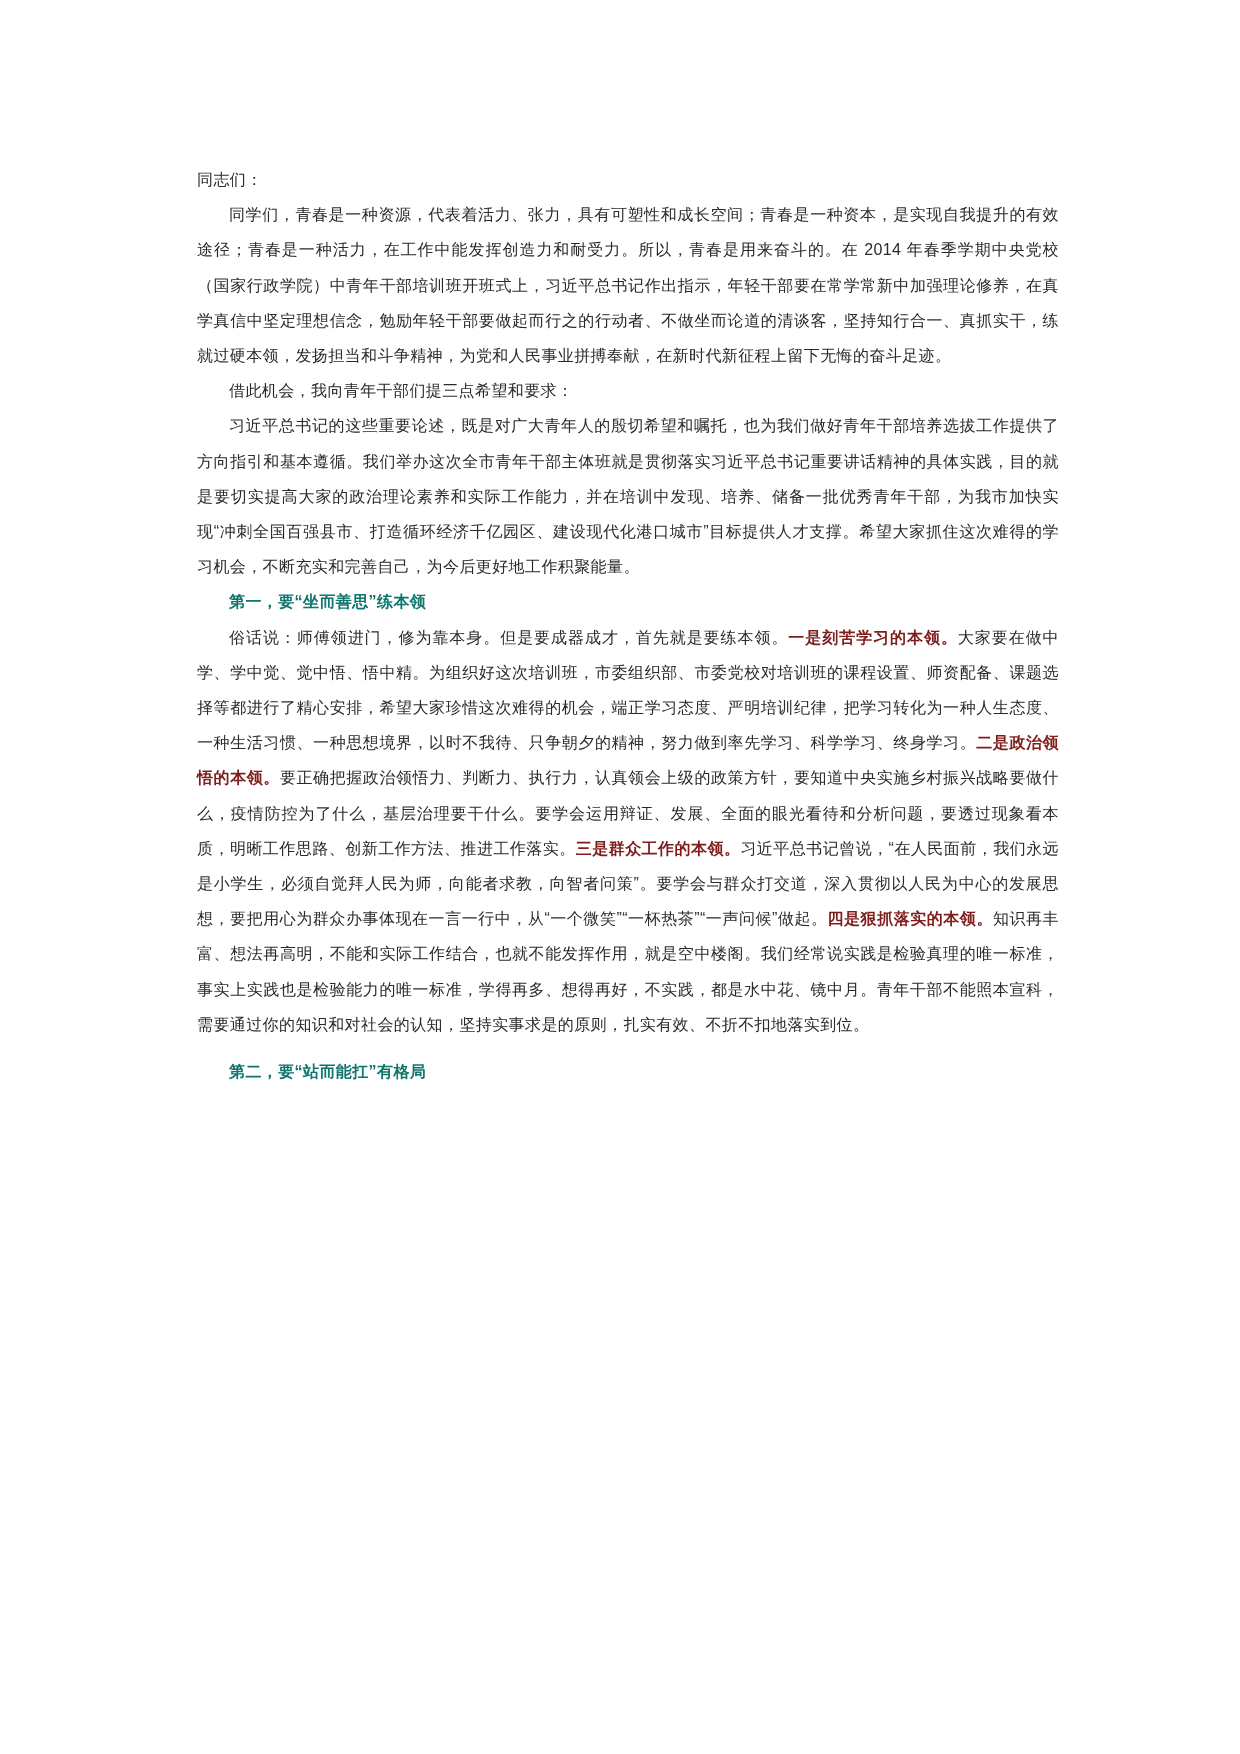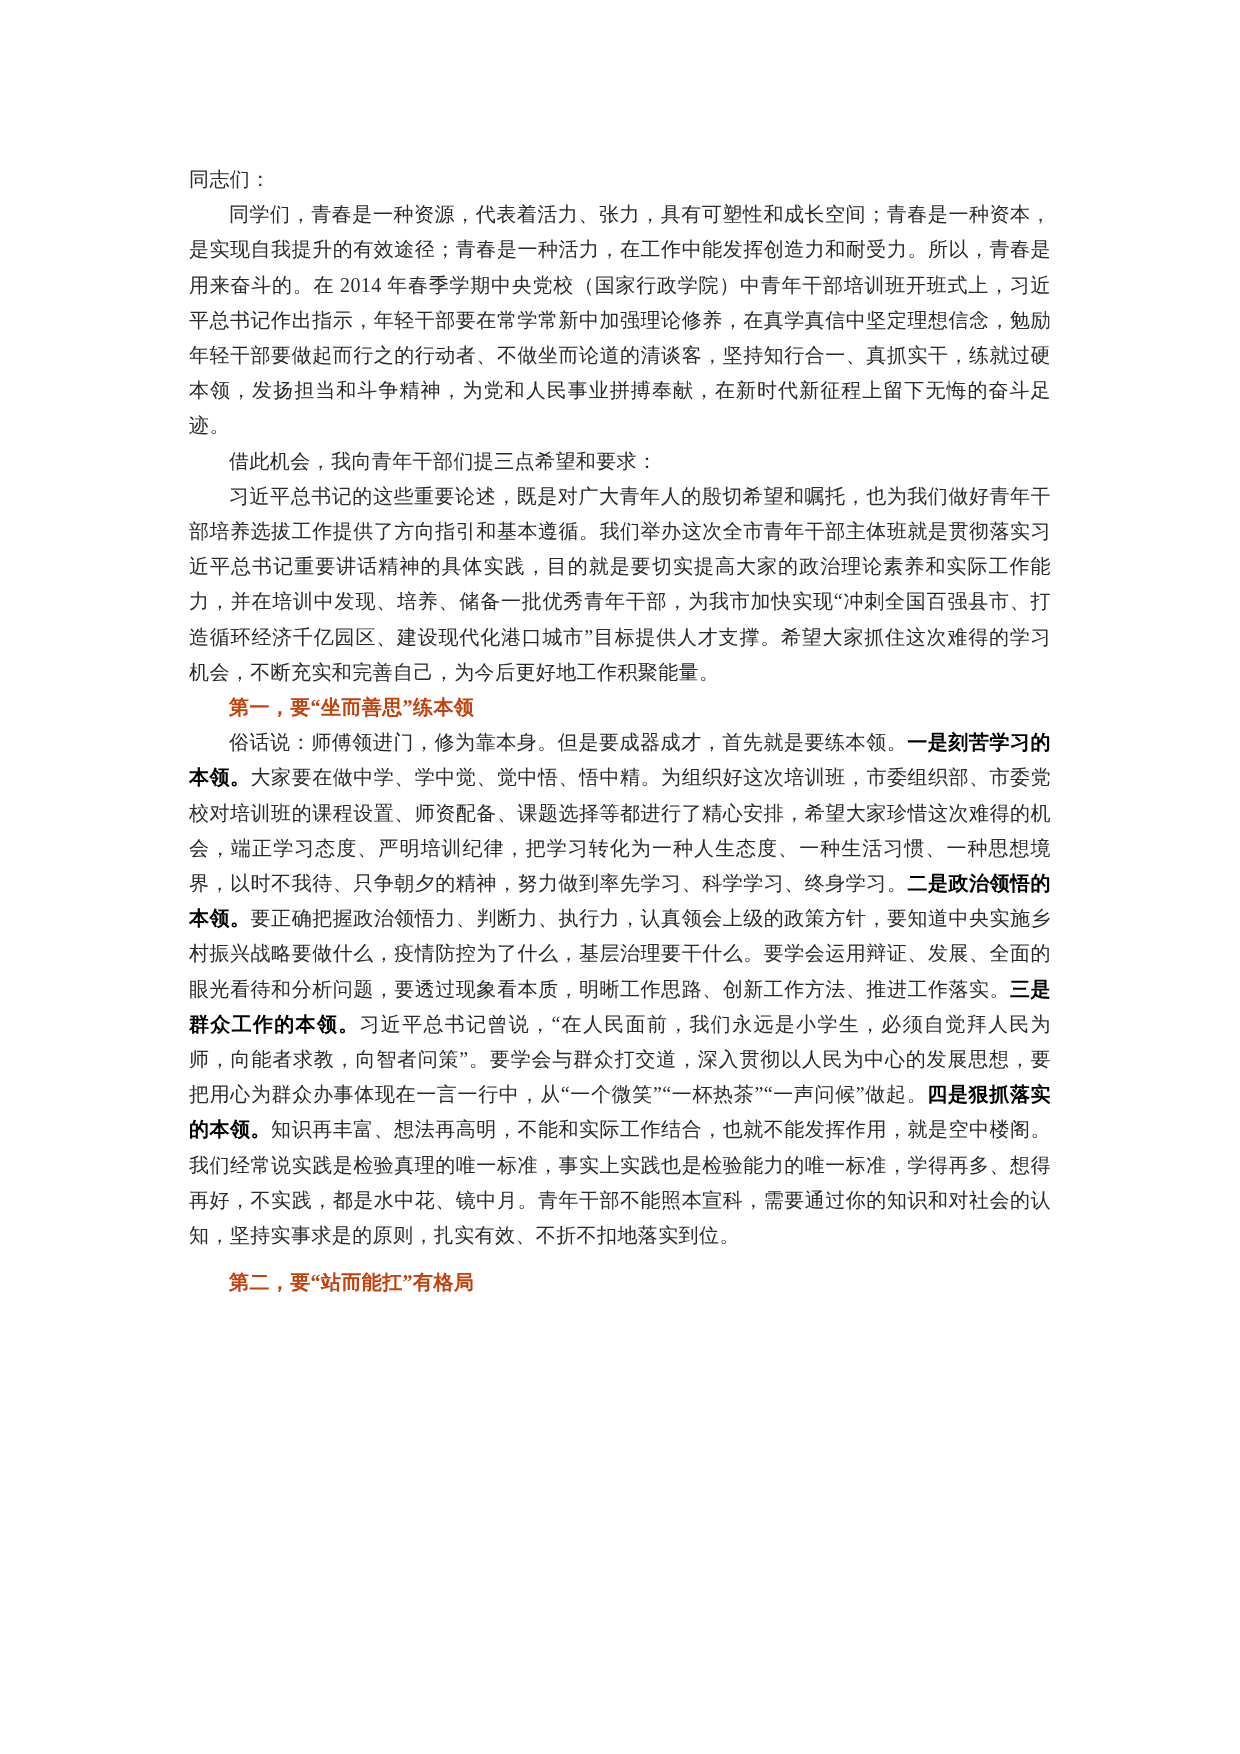--- a/index.html
+++ b/index.html
@@ -1,33 +1,33 @@
 <!DOCTYPE html>
 <html><head>
 <meta charset="utf-8">
 <style>
   html, body { margin: 0; padding: 0; background: #ffffff; }
   body { width: 1240px; height: 1754px; position: relative; overflow: hidden; }
   .page {
     position: absolute;
-    left: 189px;
+    left: 197px;
     top: 162px;
     width: 862px;
-    font-family: Liberation Serif, serif;
-    font-size: 20px;
+    font-family: Liberation Sans, sans-serif;
+    font-size: 16px;
     line-height: 35.2px;
     color: #2a2a2a;
     text-align: justify;
     text-justify: inter-character;
     letter-spacing: 0.4px;
   }
   .p { margin: 0; text-indent: 2em; }
   .p.noindent { text-indent: 0; }
-  .heading { margin: 0; text-indent: 2em; font-weight: bold; color: #c2410c; }
-  .b { font-weight: bold; color: #000000; }
+  .heading { margin: 0; text-indent: 2em; font-weight: bold; color: #0f766e; }
+  .b { font-weight: bold; color: #7f1d1d; }
 </style>
 </head>
 <body>
 
 <div class="page">
   <p class="p noindent">同志们：</p>
   <p class="p">同学们，青春是一种资源，代表着活力、张力，具有可塑性和成长空间；青春是一种资本，是实现自我提升的有效途径；青春是一种活力，在工作中能发挥创造力和耐受力。所以，青春是用来奋斗的。在 2014 年春季学期中央党校（国家行政学院）中青年干部培训班开班式上，习近平总书记作出指示，年轻干部要在常学常新中加强理论修养，在真学真信中坚定理想信念，勉励年轻干部要做起而行之的行动者、不做坐而论道的清谈客，坚持知行合一、真抓实干，练就过硬本领，发扬担当和斗争精神，为党和人民事业拼搏奉献，在新时代新征程上留下无悔的奋斗足迹。</p>
   <p class="p">借此机会，我向青年干部们提三点希望和要求：</p>
   <p class="p">习近平总书记的这些重要论述，既是对广大青年人的殷切希望和嘱托，也为我们做好青年干部培养选拔工作提供了方向指引和基本遵循。我们举办这次全市青年干部主体班就是贯彻落实习近平总书记重要讲话精神的具体实践，目的就是要切实提高大家的政治理论素养和实际工作能力，并在培训中发现、培养、储备一批优秀青年干部，为我市加快实现“冲刺全国百强县市、打造循环经济千亿园区、建设现代化港口城市”目标提供人才支撑。希望大家抓住这次难得的学习机会，不断充实和完善自己，为今后更好地工作积聚能量。</p>
 

